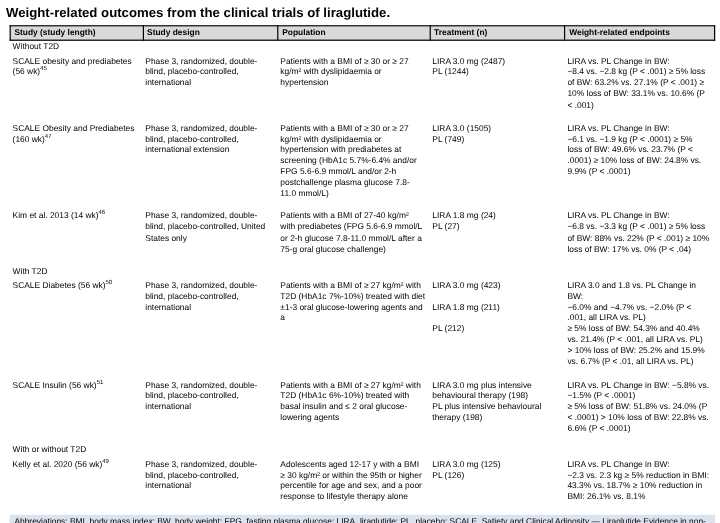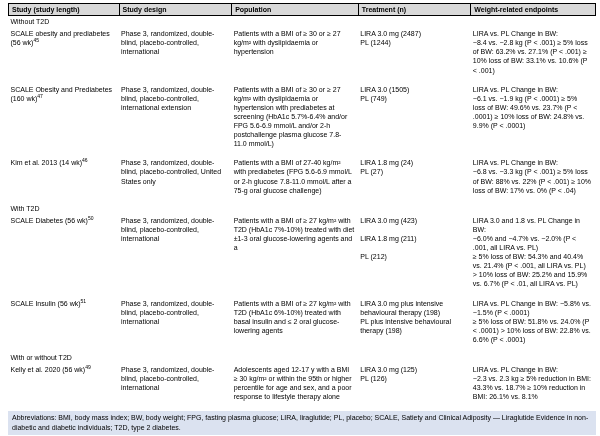--- a/index.html
+++ b/index.html
@@ -63,20 +63,21 @@
     background: var(--footnote_bg, #dbe2f0);
     font-size: 7px;
     line-height: 1.35;
     padding: 2px 4px 3px 4px;
   }
 </style>
 </head>
 <body>
 
 <div class="page">
+  <div class="title">Weight-related outcomes from the clinical trials of liraglutide.</div>
 
   <table class="trials">
     <colgroup>
       <col class="c-study">
         <col class="c-design">
         <col class="c-pop">
         <col class="c-treat">
         <col class="c-end">
     </colgroup>
     <thead>

